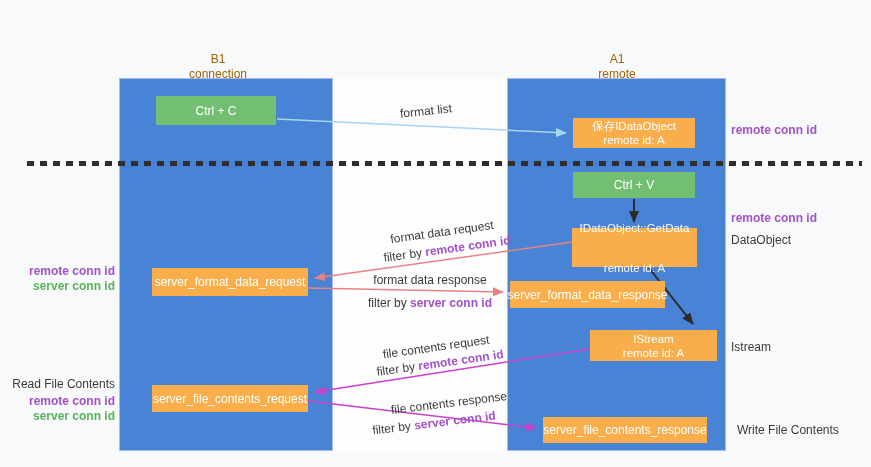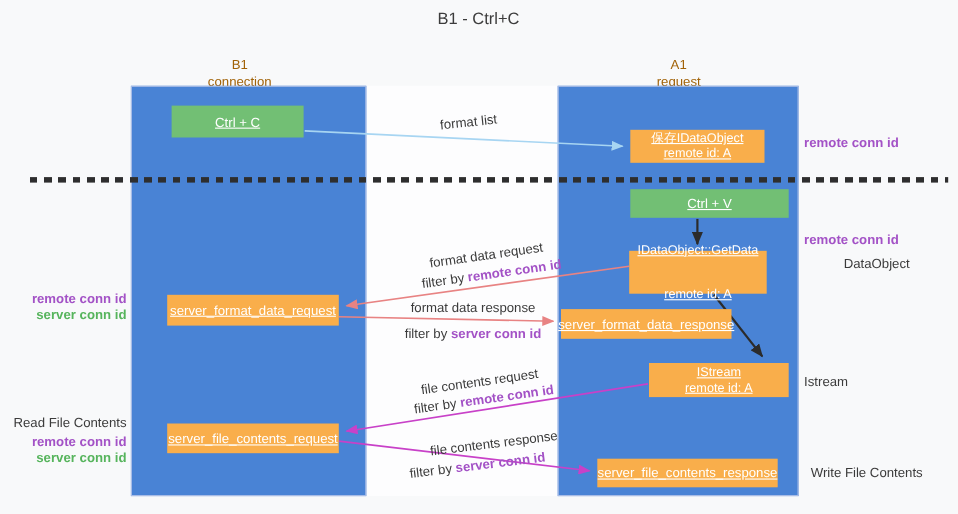--- a/index.html
+++ b/index.html
@@ -4,51 +4,50 @@
 <style>
   html,body{margin:0;padding:0;}
   .canvas{position:relative;width:871px;height:467px;background:#f8f9fa;
           font-family:"Liberation Sans",sans-serif;overflow:hidden;}
   .midpanel{position:absolute;left:333px;top:78px;width:175px;height:373px;background:#fdfdfe;}
   .col{position:absolute;top:78px;height:373px;background:#4983d5;border:1px solid #a8bce6;box-sizing:border-box;}
   .hdr{position:absolute;text-align:center;font-size:12px;color:#a16207;line-height:15px;}
   .title{position:absolute;left:355px;top:7px;width:160px;text-align:center;
          font-size:15px;color:#3c3c3c;line-height:21px;}
   .box{position:absolute;display:flex;flex-direction:column;align-items:center;justify-content:center;
-       text-align:center;color:#fff;font-size:12px;line-height:14px;box-sizing:border-box;text-decoration:underline;}
+       text-align:center;color:#fff;font-size:12px;line-height:14px;box-sizing:border-box;}
   .box.small{font-size:11.5px;}
   .orange{background:#f9ae4b;}
   .green{background:#72bf74;}
   .lbl{position:absolute;font-size:12px;color:#3b3b3b;white-space:nowrap;line-height:14px;}
   .rt{text-align:right;}
   .purple{color:#a352c6;font-weight:bold;}
   .greentxt{color:#56b45c;font-weight:bold;}
   .flow{position:absolute;font-size:12px;color:#3b3b3b;white-space:nowrap;line-height:14px;}
   .dash{position:absolute;left:27px;top:161px;width:835px;height:5px;
         background:repeating-linear-gradient(90deg,#2e2e2e 0 7px,transparent 7px 13px);}
   svg.arrows{position:absolute;left:0;top:0;pointer-events:none;}
 </style>
 </head>
 <body>
 
 <div class="canvas">
 
   <div class="midpanel"></div>
 
   <div class="title">
-    <div>B1 - Ctrl+C</div>
   </div>
 
   <div class="hdr" style="left:158px;top:52px;width:120px;">
     <div>B1</div>
     <div>connection</div>
   </div>
   <div class="hdr" style="left:557px;top:52px;width:120px;">
     <div>A1</div>
-    <div>request</div>
+    <div>remote</div>
   </div>
 
   <div class="col" style="left:119px;width:214px;"></div>
   <div class="col" style="left:507px;width:219px;"></div>
 
   <div class="dash"></div>
 
   <svg class="arrows" width="871" height="467">
     <defs>
       <marker id="mBlue" markerUnits="userSpaceOnUse" markerWidth="11" markerHeight="9" refX="10" refY="4.5" orient="auto">
@@ -75,21 +74,21 @@
 
   <div class="box green" style="left:156px;top:96px;width:120px;height:29px;">
     <div>Ctrl + C</div>
   </div>
 
   <div class="box orange small" style="left:573px;top:118px;width:122px;height:30px;">
     <div>保存IDataObject</div>
     <div>remote id: A</div>
   </div>
 
-  <div class="box green" style="left:573px;top:172px;width:144px;height:26px;">
+  <div class="box green" style="left:573px;top:172px;width:122px;height:26px;">
     <div>Ctrl + V</div>
   </div>
 
   <div class="box orange small" style="left:572px;top:228px;width:125px;height:39px;gap:26px;">
     <div>IDataObject::GetData</div>
     <div>remote id: A</div>
   </div>
 
   <div class="box orange" style="left:510px;top:281px;width:155px;height:27px;">
     <div>server_format_data_response</div>
@@ -139,17 +138,17 @@
   </div>
 
   <div class="lbl rt purple" style="left:5px;top:264px;width:110px;">remote conn id</div>
   <div class="lbl rt greentxt" style="left:5px;top:279px;width:110px;">server conn id</div>
   <div class="lbl rt" style="left:5px;top:377px;width:110px;">Read File Contents</div>
   <div class="lbl rt purple" style="left:5px;top:394px;width:110px;">remote conn id</div>
   <div class="lbl rt greentxt" style="left:5px;top:409px;width:110px;">server conn id</div>
 
   <div class="lbl purple" style="left:731px;top:123px;">remote conn id</div>
   <div class="lbl purple" style="left:731px;top:211px;">remote conn id</div>
-  <div class="lbl" style="left:731px;top:233px;margin-left:36px;">DataObject</div>
+  <div class="lbl" style="left:731px;top:233px;">DataObject</div>
   <div class="lbl" style="left:731px;top:340px;">Istream</div>
   <div class="lbl" style="left:737px;top:423px;">Write File Contents</div>
 
 </div>
 
 </body></html>

